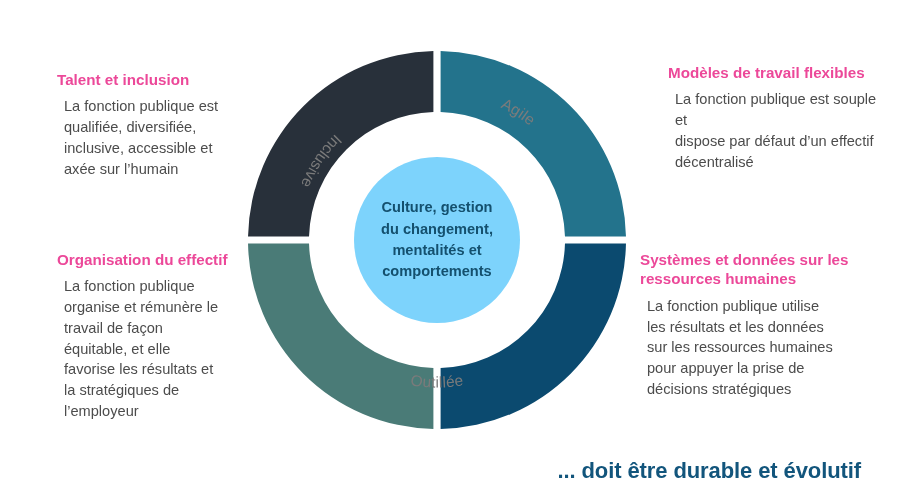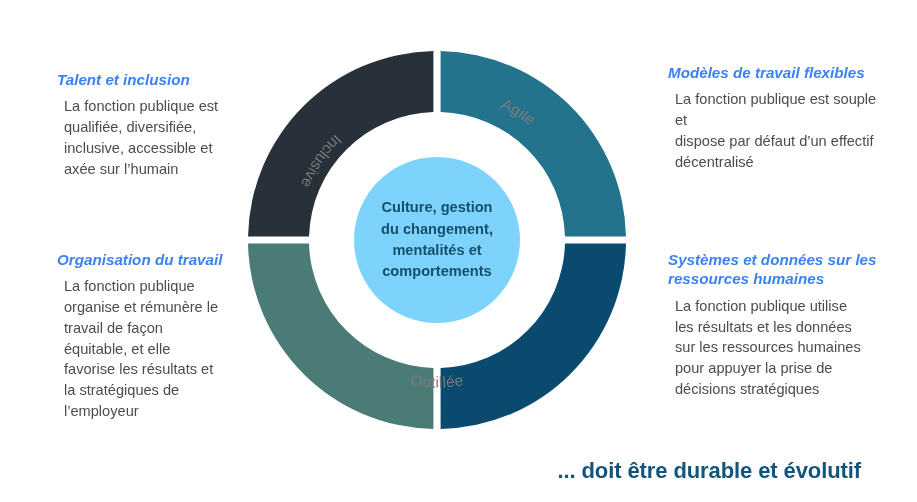--- a/index.html
+++ b/index.html
@@ -75,36 +75,35 @@
   .callout {
     position: absolute;
     box-sizing: border-box;
   }
   .callout h3 {
     margin: 0 0 1px 0;
     font-family: "Liberation Sans", sans-serif;
     font-size: 15.2px;
     font-weight: bold;
     line-height: 1.28;
-    color: #3b82f6;
-    font-style: italic;
+    color: #ec4899;
   }
   .callout p {
     margin: 7px;
     font-family: "Liberation Sans", sans-serif;
     font-size: 14.6px;
     line-height: 1.42;
     color: #4c4c4c;
     white-space: pre-line;
   }
 
   .c-tl { left: 57px;  top: 70px;  width: 178px; }
   .c-bl { left: 57px;  top: 250px; width: 178px; }
   .c-tr { left: 668px; top: 63px;  width: 216px; }
-  .c-br { left: 668px; top: 250px; width: 212px; }
+  .c-br { left: 640px; top: 250px; width: 212px; }
 
   
   .footer-caption {
     position: absolute;
     right: 56px;
     bottom: 18px;
     font-family: "Liberation Sans", sans-serif;
     font-size: 22px;
     font-weight: bold;
     color: #12557c;
@@ -179,21 +178,21 @@
 
   <div class="callout c-tr">
     <h3>Modèles de travail flexibles</h3>
     <p>La fonction publique est souple et
 dispose par défaut d’un effectif
 décentralisé</p>
   </div>
 
   <div class="callout c-bl">
     <h3>Organisation du
-travail</h3>
+effectif</h3>
     <p>La fonction publique
 organise et rémunère le
 travail de façon
 équitable, et elle
 favorise les résultats et
 la stratégiques de
 l’employeur</p>
   </div>
 
   <div class="callout c-br">

